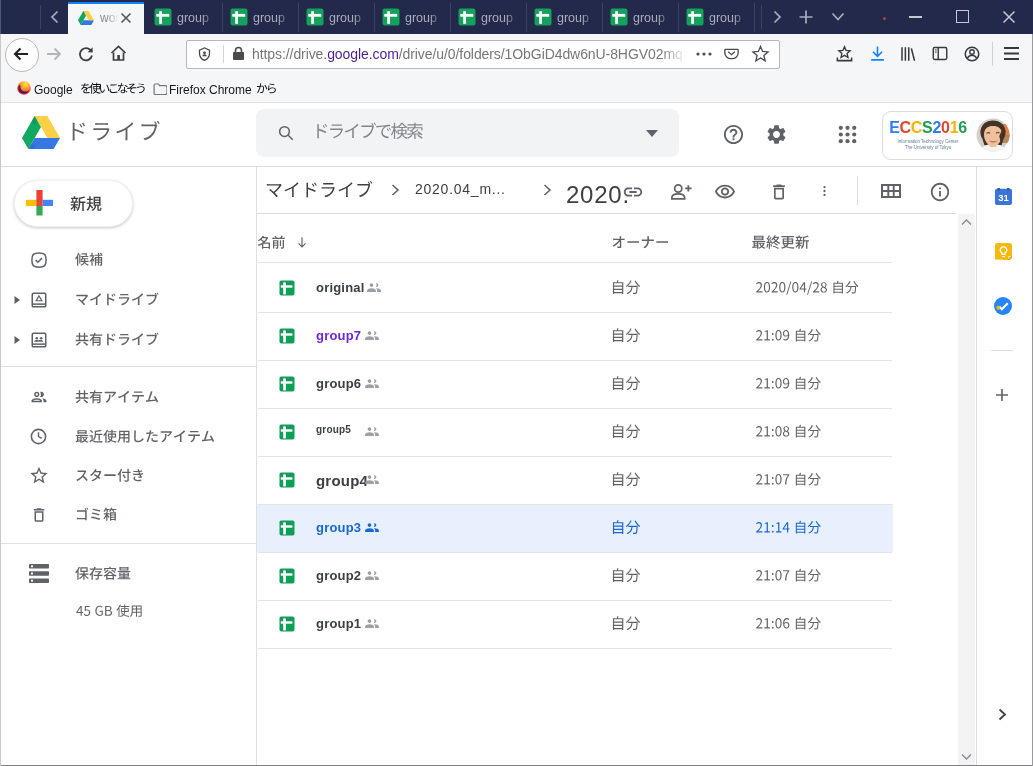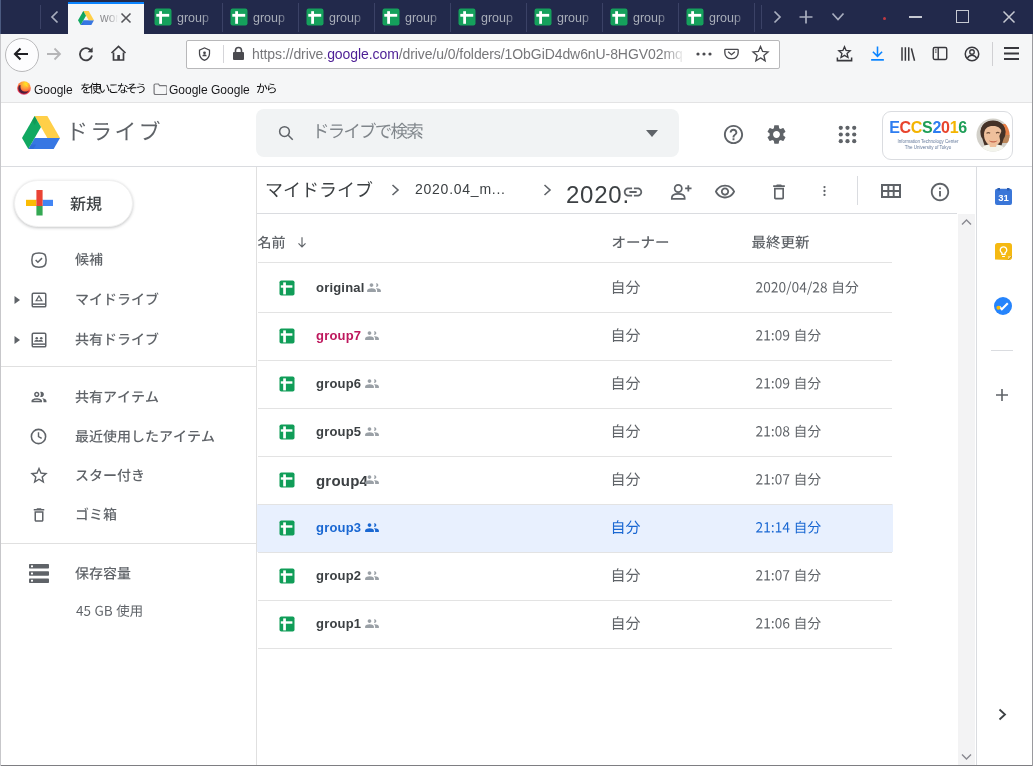--- a/index.html
+++ b/index.html
@@ -203,21 +203,21 @@
       </defs>
 <circle cx="7" cy="7" r="6.8" fill="url(#fxg)"></circle>
 <path d="M2.2 4.2C1.5 5.3 1.2 6.3 1.3 7.6c.2 3 2.6 5.2 5.5 5.2 2.6 0 4.7-1.5 5.5-3.7-1 1-2.3 1.5-3.9 1.5-2.8 0-4.9-2-4.9-4.7 0-.6.1-1.2.3-1.7z" fill="#20123a" opacity="0.8"></path>
 <path d="M7.2 1.2c1.6 0 3.3.8 4.3 2.1-.9-.5-1.9-.7-2.9-.5 1.4.7 2.3 2 2.3 3.6-.4-.7-1-1.2-1.8-1.4z" fill="#ffe226"></path>
 </svg>
   </div>
 <div class="a" style="left:34px;top:82.5px;font-size:12px;color:#18181b">Google</div>
 <svg class="a" style="left:153px;top:83px" width="14" height="12" viewBox="0 0 14 12">
     <path d="M1 2.5c0-.8.6-1.5 1.4-1.5h3l1.2 1.6h5.9c.8 0 1.5.7 1.5 1.5v6c0 .8-.7 1.4-1.5 1.4H2.5c-.8 0-1.4-.6-1.4-1.4v-7z" fill="none" stroke="#76767a" stroke-width="1.2"></path>
   </svg>
-<div class="a" style="left:169px;top:82.5px;font-size:12px;color:#18181b">Google Google</div>
+<div class="a" style="left:169px;top:82.5px;font-size:12px;color:#18181b">Firefox Chrome</div>
 
 <div class="a" style="left:0;top:103px;width:1033px;height:63px;background:#fff;border-bottom:1px solid #dadce0;box-sizing:content-box"></div>
 <div class="a" style="left:22px;top:116px">
     <svg width="38" height="33" viewBox="0 0 139.4 120.9">
 <path fill="#3777e3" d="m23.2 120.9 23.25-40.3h92.95l-23.25 40.3z"></path>
 <path fill="#ffcf48" d="m92.95 80.6h46.45L92.95 0h-46.45z"></path>
 <path fill="#11a861" d="m0 80.6 23.2 40.3 46.45-80.6-23.2-40.3z"></path>
 <path fill="#0b8043" d="m46.3 0.3 9.5 16.5-9.4 16.4-9.6-16.5z" opacity="0.35"></path>
 <path fill="#1f57c3" d="m23.2 120.9 9.6-16.6h18.9l-9.5 16.6z" opacity="0.3"></path>
 </svg>
@@ -422,21 +422,21 @@
     <svg width="16" height="15" viewBox="0 0 24 24">
       <path d="M16 11c1.66 0 2.99-1.34 2.99-3S17.66 5 16 5c-.32 0-.63.05-.91.14.57.81.9 1.79.9 2.86s-.34 2.04-.9 2.86c.28.09.59.14.91.14zm-8 0c1.66 0 2.99-1.34 2.99-3S9.66 5 8 5C6.34 5 5 6.34 5 8s1.34 3 3 3zm0 2c-2.33 0-7 1.17-7 3.5V19h14v-2.5c0-2.33-4.67-3.5-7-3.5zm8 0c-.29 0-.62.02-.97.05 1.16.84 1.97 1.97 1.97 3.45V19h6v-2.5c0-2.33-4.67-3.5-7-3.5z" fill="#9aa0a6"></path>
     </svg>
   </div>
 <div class="a" style="left:258px;top:359.5px;width:634px;height:1px;background:#e3e3e3"></div>
 <svg class="a" style="left:279px;top:327.5px" width="16" height="16" viewBox="0 0 16 16">
 <rect x="0.5" y="0.5" width="15" height="15" rx="1.8" fill="#109d58"></rect>
 <rect x="4.2" y="2.4" width="2.7" height="12" fill="#fff"></rect>
 <rect x="1.8" y="5.3" width="11.6" height="2.4" fill="#fff"></rect>
   </svg>
-<div class="a" style="left:316px;top:327.5px;font-size:13px;font-weight:bold;color:#be185d;letter-spacing:.2px">group7</div>
+<div class="a" style="left:316px;top:327.5px;font-size:13px;font-weight:bold;color:#6d28d9;letter-spacing:.2px">group7</div>
 <div class="a" style="left:364px;top:328.0px">
     <svg width="16" height="15" viewBox="0 0 24 24">
       <path d="M16 11c1.66 0 2.99-1.34 2.99-3S17.66 5 16 5c-.32 0-.63.05-.91.14.57.81.9 1.79.9 2.86s-.34 2.04-.9 2.86c.28.09.59.14.91.14zm-8 0c1.66 0 2.99-1.34 2.99-3S9.66 5 8 5C6.34 5 5 6.34 5 8s1.34 3 3 3zm0 2c-2.33 0-7 1.17-7 3.5V19h14v-2.5c0-2.33-4.67-3.5-7-3.5zm8 0c-.29 0-.62.02-.97.05 1.16.84 1.97 1.97 1.97 3.45V19h6v-2.5c0-2.33-4.67-3.5-7-3.5z" fill="#9aa0a6"></path>
     </svg>
   </div>
 <div class="a" style="left:258px;top:407.5px;width:634px;height:1px;background:#e3e3e3"></div>
 <svg class="a" style="left:279px;top:375.5px" width="16" height="16" viewBox="0 0 16 16">
 <rect x="0.5" y="0.5" width="15" height="15" rx="1.8" fill="#109d58"></rect>
 <rect x="4.2" y="2.4" width="2.7" height="12" fill="#fff"></rect>
 <rect x="1.8" y="5.3" width="11.6" height="2.4" fill="#fff"></rect>
@@ -446,21 +446,21 @@
     <svg width="16" height="15" viewBox="0 0 24 24">
       <path d="M16 11c1.66 0 2.99-1.34 2.99-3S17.66 5 16 5c-.32 0-.63.05-.91.14.57.81.9 1.79.9 2.86s-.34 2.04-.9 2.86c.28.09.59.14.91.14zm-8 0c1.66 0 2.99-1.34 2.99-3S9.66 5 8 5C6.34 5 5 6.34 5 8s1.34 3 3 3zm0 2c-2.33 0-7 1.17-7 3.5V19h14v-2.5c0-2.33-4.67-3.5-7-3.5zm8 0c-.29 0-.62.02-.97.05 1.16.84 1.97 1.97 1.97 3.45V19h6v-2.5c0-2.33-4.67-3.5-7-3.5z" fill="#9aa0a6"></path>
     </svg>
   </div>
 <div class="a" style="left:258px;top:455.5px;width:634px;height:1px;background:#e3e3e3"></div>
 <svg class="a" style="left:279px;top:423.5px" width="16" height="16" viewBox="0 0 16 16">
 <rect x="0.5" y="0.5" width="15" height="15" rx="1.8" fill="#109d58"></rect>
 <rect x="4.2" y="2.4" width="2.7" height="12" fill="#fff"></rect>
 <rect x="1.8" y="5.3" width="11.6" height="2.4" fill="#fff"></rect>
   </svg>
-<div class="a" style="left:316px;top:423.5px;font-size:13px;font-weight:bold;color:#3c4043;letter-spacing:.2px">group5</div>
+<div class="a" style="left:316px;top:423.5px;font-size:10px;font-weight:bold;color:#3c4043;letter-spacing:.2px">group5</div>
 <div class="a" style="left:364px;top:424.0px">
     <svg width="16" height="15" viewBox="0 0 24 24">
       <path d="M16 11c1.66 0 2.99-1.34 2.99-3S17.66 5 16 5c-.32 0-.63.05-.91.14.57.81.9 1.79.9 2.86s-.34 2.04-.9 2.86c.28.09.59.14.91.14zm-8 0c1.66 0 2.99-1.34 2.99-3S9.66 5 8 5C6.34 5 5 6.34 5 8s1.34 3 3 3zm0 2c-2.33 0-7 1.17-7 3.5V19h14v-2.5c0-2.33-4.67-3.5-7-3.5zm8 0c-.29 0-.62.02-.97.05 1.16.84 1.97 1.97 1.97 3.45V19h6v-2.5c0-2.33-4.67-3.5-7-3.5z" fill="#9aa0a6"></path>
     </svg>
   </div>
 <div class="a" style="left:258px;top:503.5px;width:634px;height:1px;background:#e3e3e3"></div>
 <svg class="a" style="left:279px;top:471.5px" width="16" height="16" viewBox="0 0 16 16">
 <rect x="0.5" y="0.5" width="15" height="15" rx="1.8" fill="#109d58"></rect>
 <rect x="4.2" y="2.4" width="2.7" height="12" fill="#fff"></rect>
 <rect x="1.8" y="5.3" width="11.6" height="2.4" fill="#fff"></rect>

